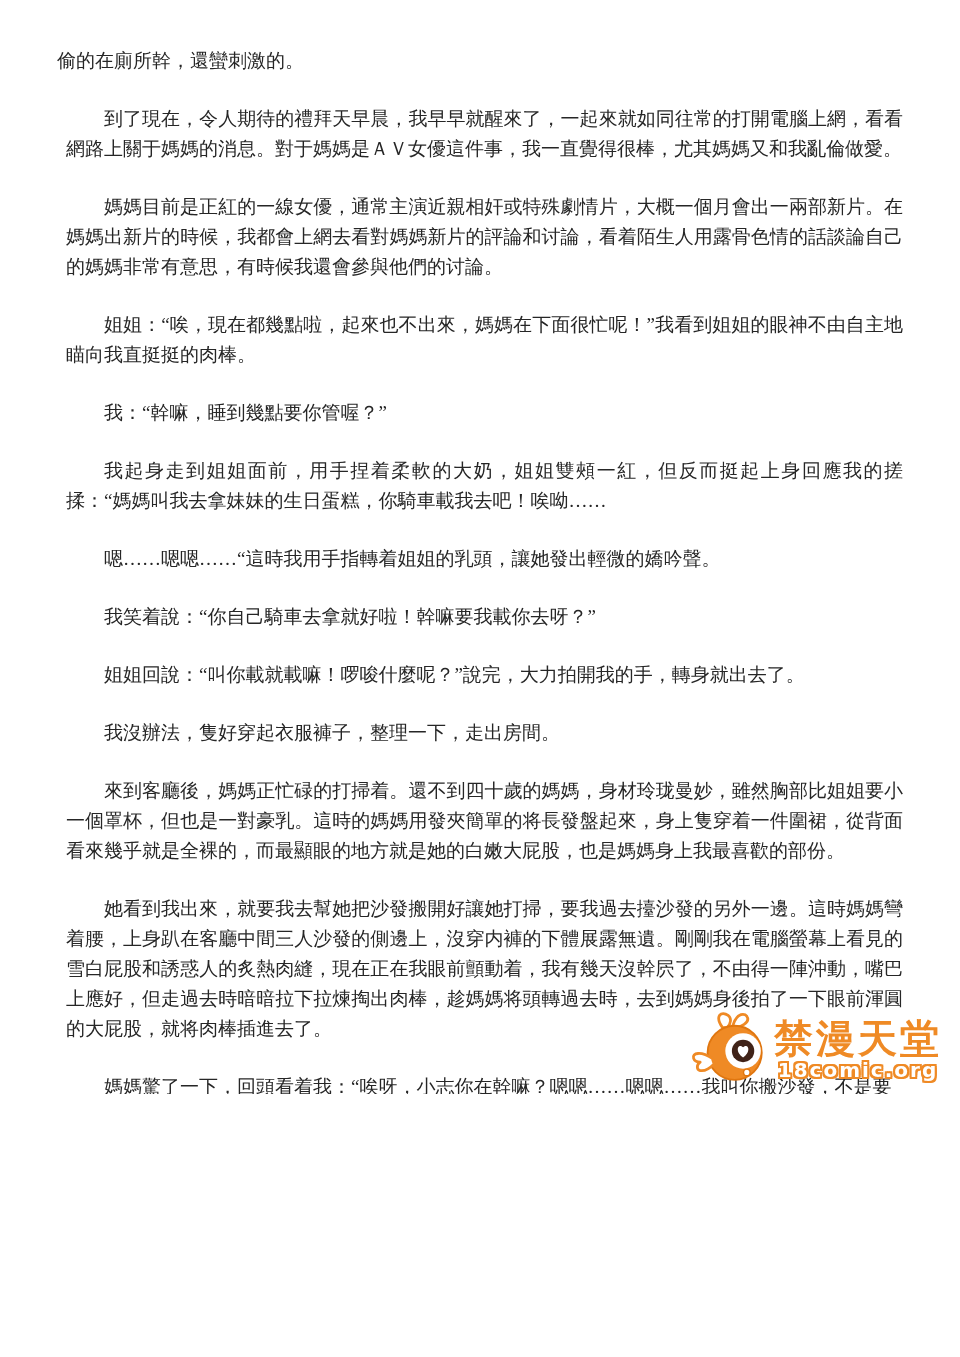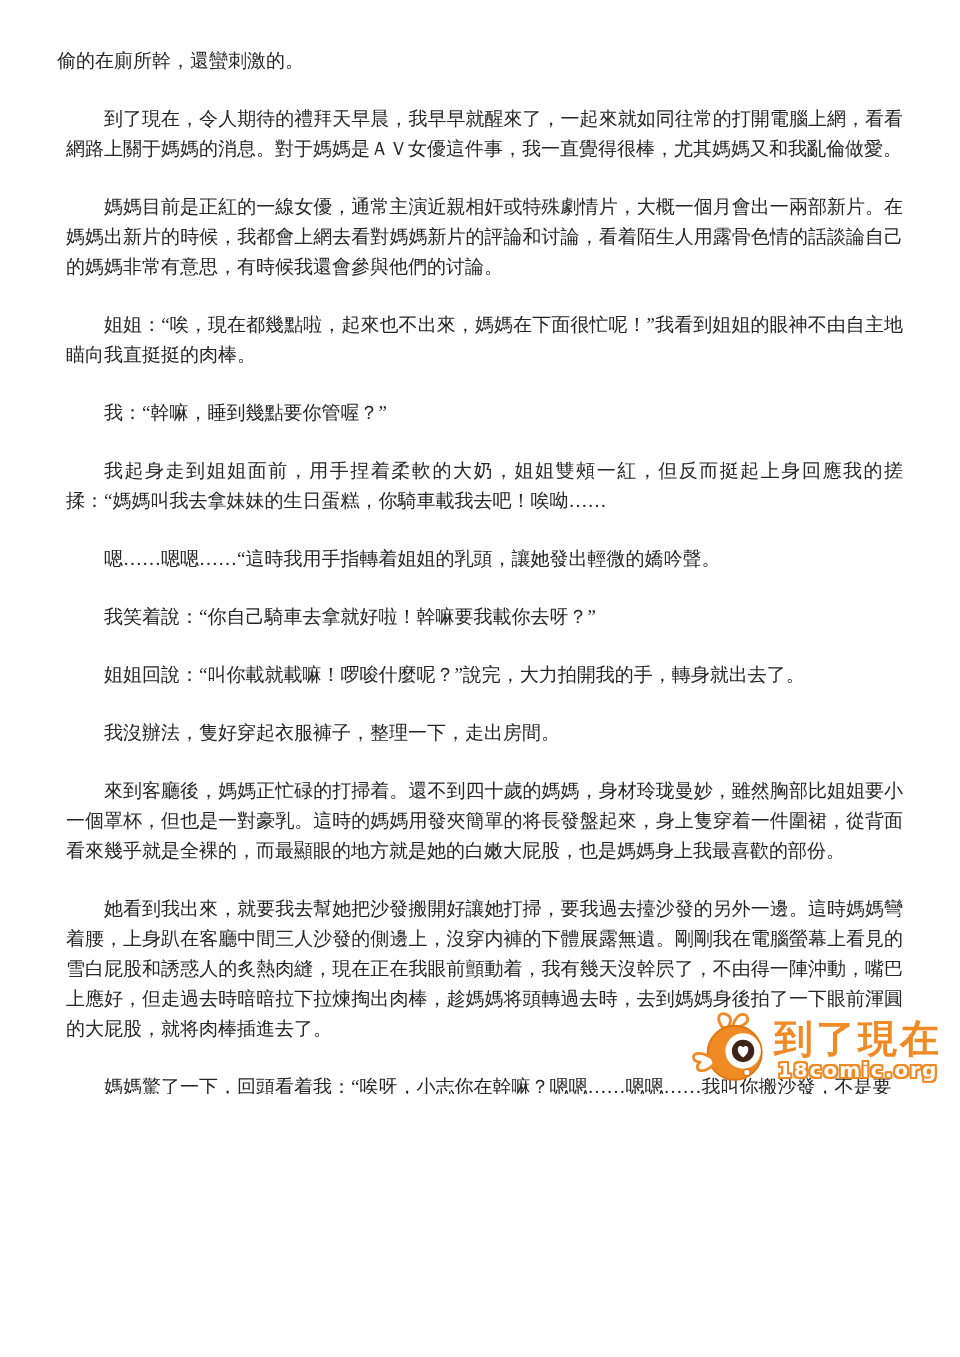--- a/index.html
+++ b/index.html
@@ -123,18 +123,18 @@
       <path d="M26 50 C14 42 4 44 6 50 C7 53 10 54 13 54 C9 57 9 62 13 63 C18 64 24 60 28 56 Z" fill="#ffffff" stroke="#ef8a25" stroke-width="3" stroke-linejoin="round"></path>
 
       <circle cx="59" cy="42" r="19" fill="#ffffff"></circle>
 
       <circle cx="59" cy="42" r="12" fill="#402318"></circle>
       <path d="M59 49 C50 43 53 33 59 38 C65 33 68 43 59 49 Z" fill="#ffffff"></path>
 
       <circle cx="63" cy="65" r="3.5" fill="#ffffff" stroke="#e0760f" stroke-width="1.5"></circle>
     </svg>
     <div class="wm-textcol">
-      <div class="wm-brand">到了現在</div>
+      <div class="wm-brand">禁漫天堂</div>
       <div class="wm-site">18comic.org</div>
     </div>
   </div>
 
 </div>
 
 </body></html>

